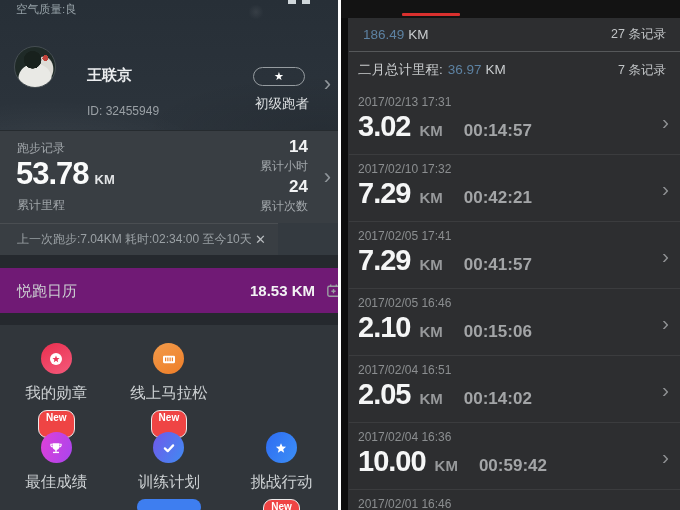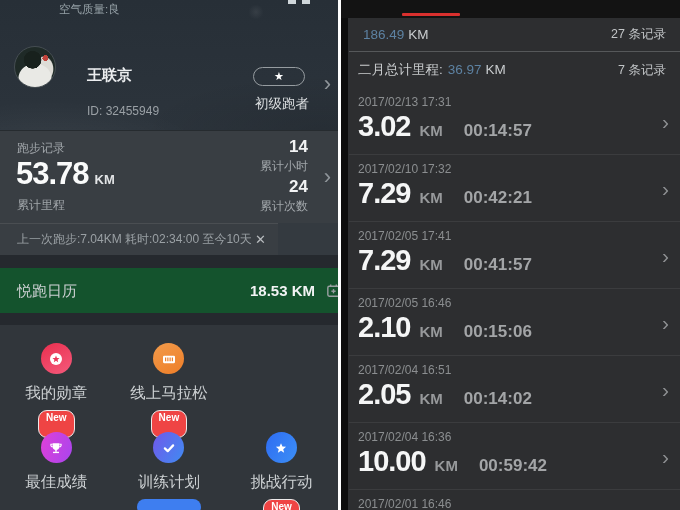--- a/index.html
+++ b/index.html
@@ -15,21 +15,21 @@
   #left { left:0; width:338px; background:#343a40; }
 
   .banner {
     position:absolute; left:0; top:0; width:338px; height:130px;
     background:
       radial-gradient(circle 11px at 256px 12px, rgba(255,255,255,0.07), rgba(255,255,255,0) 70%),
       radial-gradient(ellipse 220px 70px at 15% 115%, rgba(255,255,255,0.05), rgba(255,255,255,0) 70%),
       radial-gradient(ellipse 260px 80px at 95% 100%, rgba(0,0,0,0.12), rgba(0,0,0,0) 70%),
       linear-gradient(180deg,#272f37 0%, #2c343c 100%);
   }
-  .air { position:absolute; left:16px; top:2px; font-size:11.5px; color:#95a0a6;margin-left:43px; }
+  .air { position:absolute; left:16px; top:2px; font-size:11.5px; color:#95a0a6; }
   .top-sq { position:absolute; top:0; width:8px; height:4px; background:#cfd6da; }
   .sq1 { right:42px; } .sq2 { right:28px; }
 
   .avatar {
     position:absolute; left:14px; top:46px; width:42px; height:42px; border-radius:50%;
     background:
       radial-gradient(circle 3px at 76% 28%, #c0443c 97%, rgba(0,0,0,0) 100%),
       radial-gradient(circle 9px at 44% 32%, #18211d 96%, rgba(0,0,0,0) 100%),
       radial-gradient(ellipse 17px 15px at 50% 78%, #e9e9e5 94%, rgba(0,0,0,0) 100%),
       radial-gradient(ellipse 10px 13px at 72% 55%, #dddcd6 90%, rgba(0,0,0,0) 100%),
@@ -65,21 +65,21 @@
     position:absolute; left:0; top:223px; width:278px; height:32px;
     background:#393e43; border-top:1px solid #4a4e52;
   }
   .lr-txt { position:absolute; left:17px; top:0; font-size:12px; color:#9aa0a4; line-height:31px; }
   .lr-close { position:absolute; right:12px; top:0; font-size:13px; color:#b9bdc0; line-height:31px; }
 
   .gap { position:absolute; left:0; width:338px; background:#25292e; }
   .gap1 { top:255px; height:13px; }
   .gap2 { top:313px; height:12px; }
 
-  .calrow { position:absolute; left:0; top:268px; width:354px; height:45px; background:#14532d; }
+  .calrow { position:absolute; left:0; top:268px; width:354px; height:45px; background:#701a75; }
   .cal-label { position:absolute; left:17px; top:0; line-height:45px; font-size:15px; color:#ccd0d2; }
   .cal-right { position:absolute; right:12px; top:0; height:45px; display:flex; align-items:center; }
   .cal-value { font-size:15px; font-weight:bold; color:#f2f3f4; }
   .cal-ico { margin-left:10px; display:flex; }
 
   .gridarea { position:absolute; left:0; top:325px; width:338px; height:185px; background:#31363b; }
   .grow { position:absolute; left:0; width:338px; display:flex; }
   .grow1 { top:18px; } .grow2 { top:107px; }
   .cell { width:112.6px; display:flex; flex-direction:column; align-items:center; }
   .circ {

